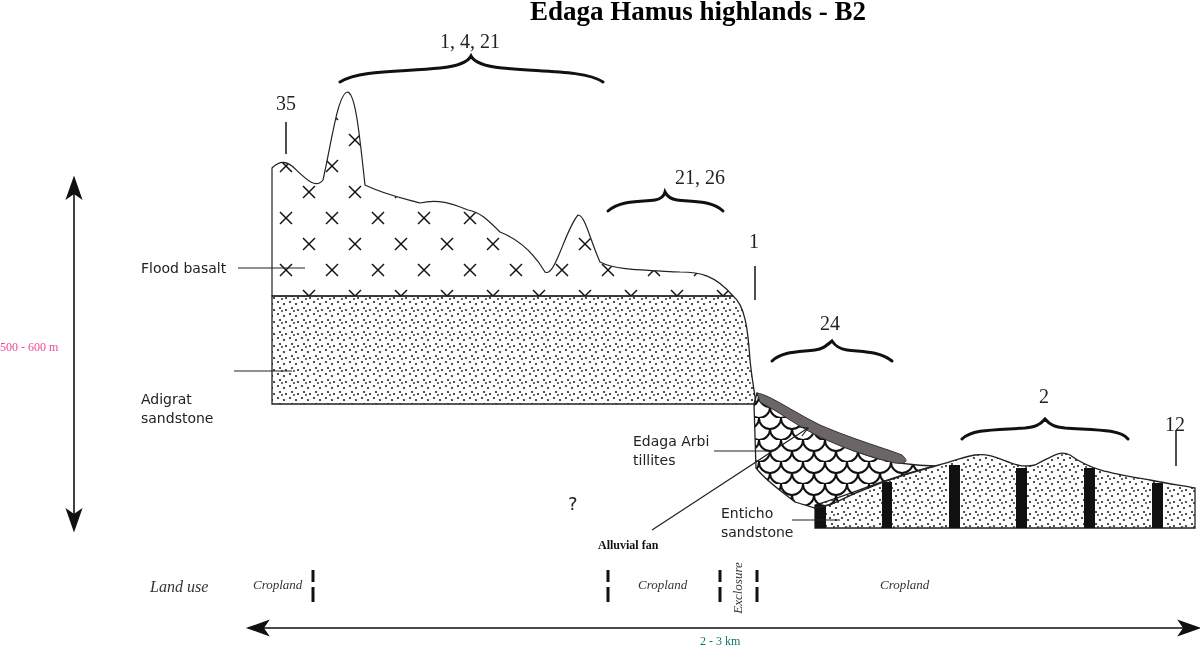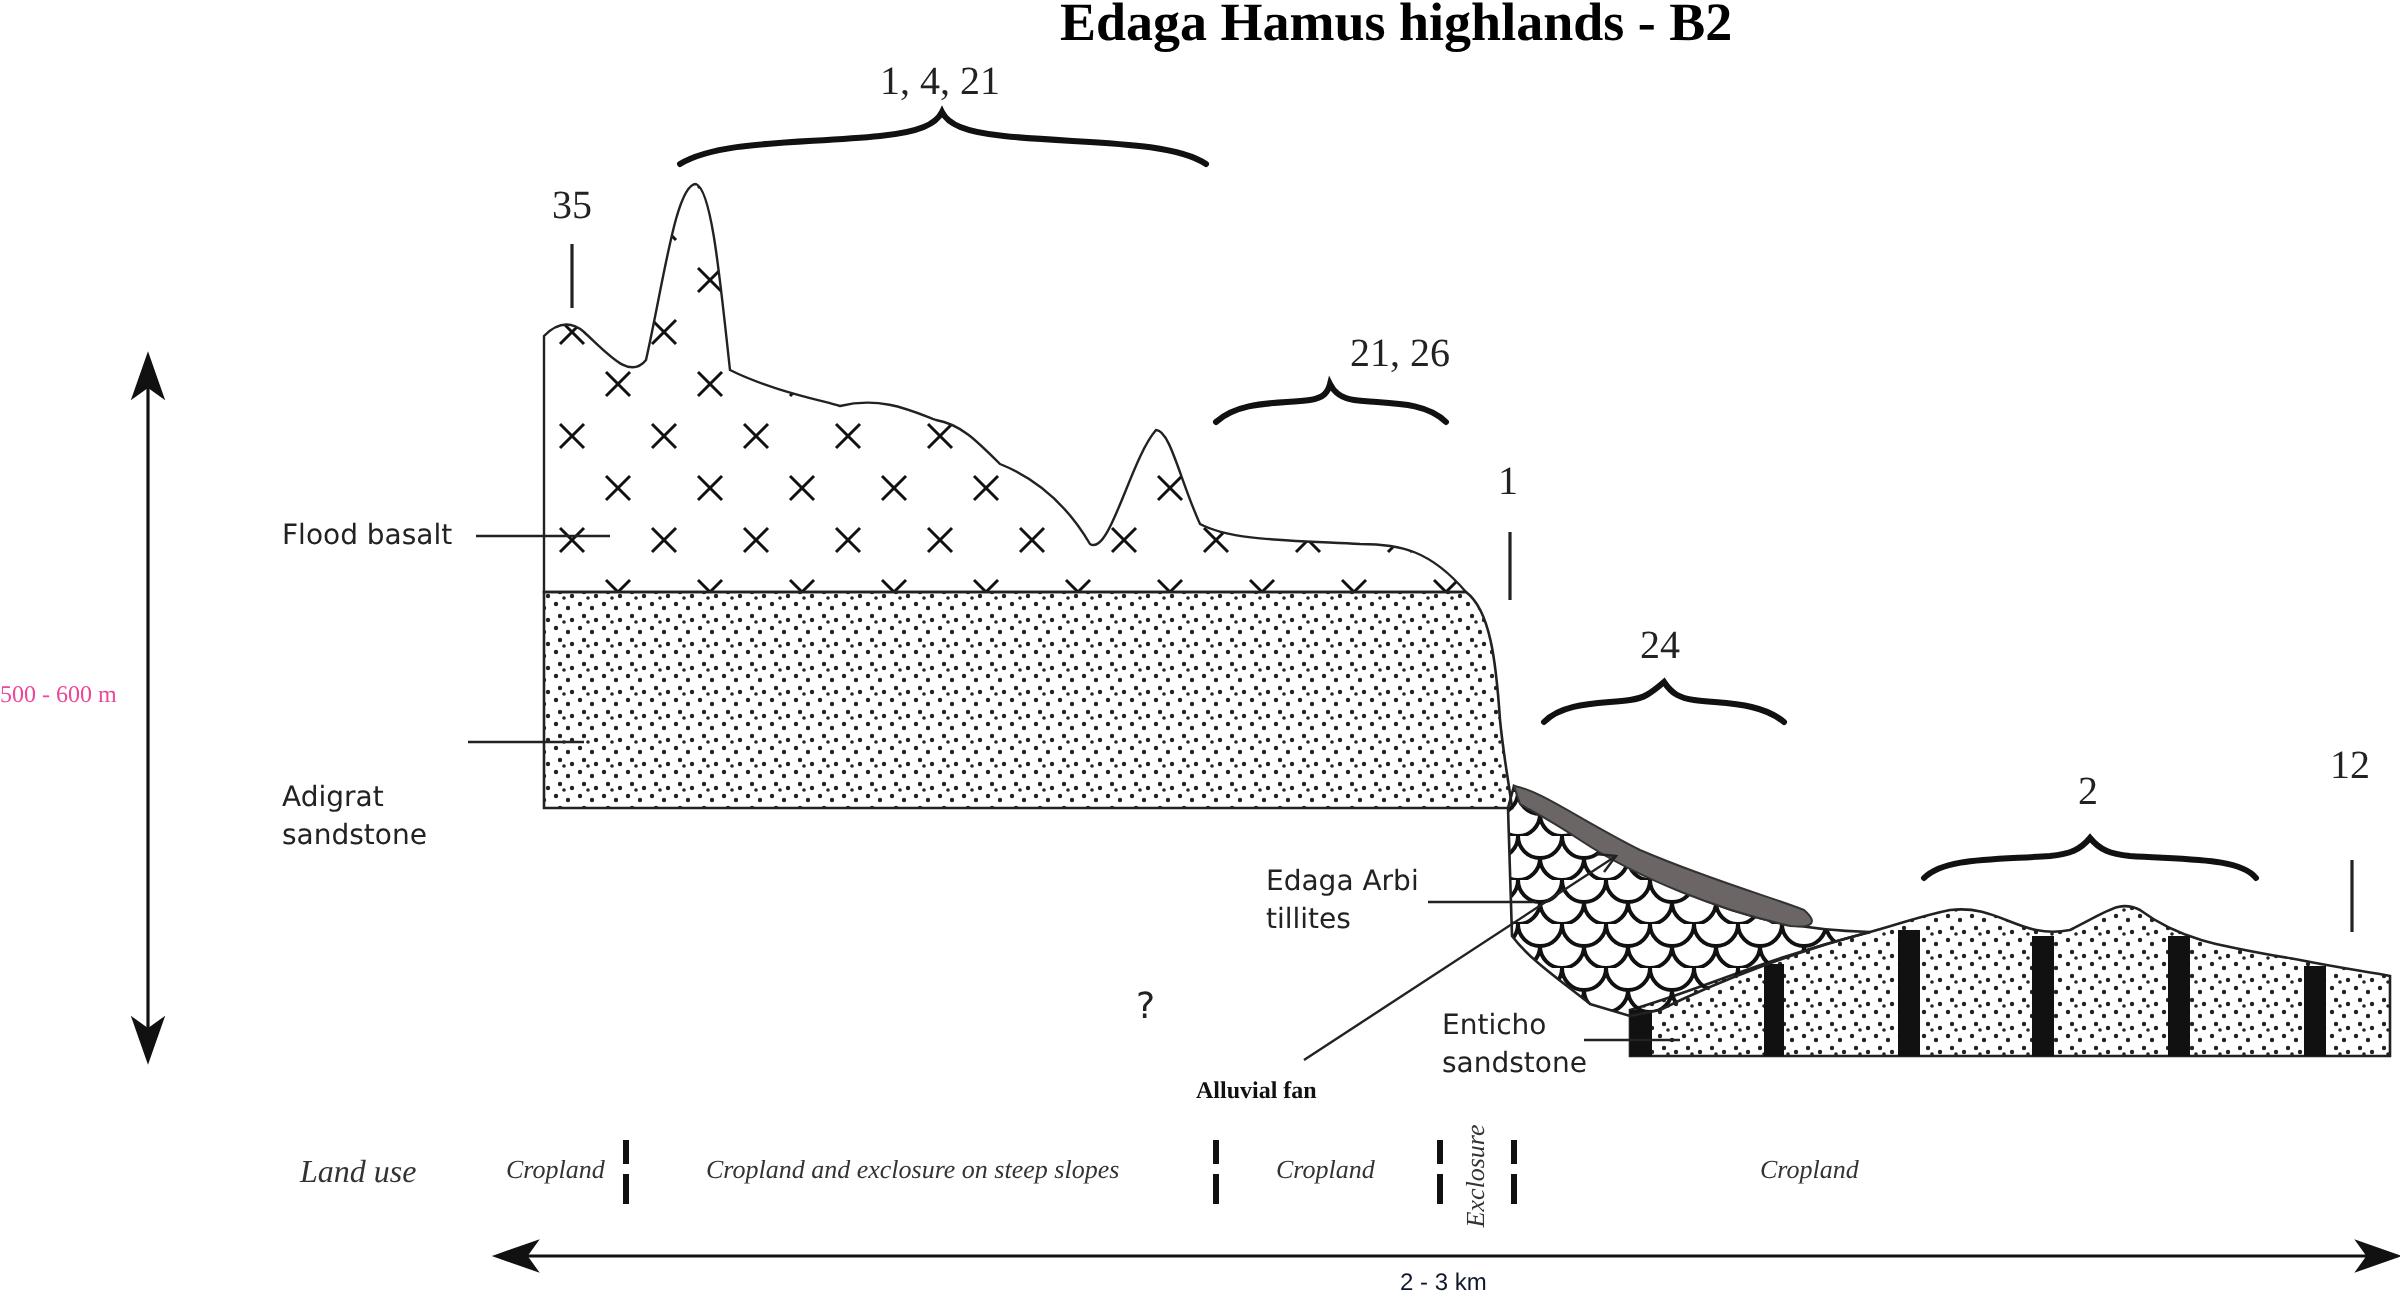--- a/index.html
+++ b/index.html
@@ -119,39 +119,38 @@
 
 <div class="title" style="position:absolute; left:530px; top:-4px; white-space:nowrap;">Edaga Hamus highlands - B2</div>
 
 
 <div class="num" style="left:276px; top:92px;">35</div>
 <div class="num" style="left:440px; top:30px;">1, 4, 21</div>
 <div class="num" style="left:637px; top:166px;margin-left:38px;">21, 26</div>
 <div class="num" style="left:749px; top:230px;">1</div>
 <div class="num" style="left:820px; top:312px;">24</div>
 <div class="num" style="left:1039px; top:385px;">2</div>
-<div class="num" style="left:1165px; top:372px;">12</div>
+<div class="num" style="left:1165px; top:413px;">12</div>
 
 
 <div class="lbl" style="left:568px; top:494px; font-size:18px;">?</div>
 
 
 <div class="lbl" style="left:141px; top:259px;">Flood basalt</div>
 <div class="lbl" style="left:141px; top:354px;margin-top:36px;">Adigrat
 sandstone</div>
 <div class="lbl" style="left:633px; top:432px;">Edaga Arbi
 tillites</div>
 <div class="lbl" style="left:721px; top:504px;">Enticho
 sandstone</div>
 <div style="position:absolute; left:598px; top:538px; font-family:'Liberation Serif', serif; font-weight:bold; font-size:12px; color:#111; white-space:nowrap;">Alluvial fan</div>
 
 
 <div style="position:absolute; left:0px; top:340px; font-family:'Liberation Serif', serif; font-size:12px; color:#ec4899; white-space:nowrap;">500 - 600 m</div>
-<div style="position:absolute; left:700px; top:634px; font-family:Liberation Sans, sans-serif; font-size:12px; color:#0f172a; white-space:nowrap;">2 - 3 km</div>
+<div style="position:absolute; left:700px; top:634px; font-family:Liberation Serif, serif; font-size:12px; color:#0f766e; white-space:nowrap;">2 - 3 km</div>
 
 
 <div class="lu" style="left:150px; top:578px; font-size:16px;">Land use</div>
 <div class="lu" style="left:253px; top:577px;">Cropland</div>
-<div class="lu" style="left:353px; top:577px;">Cropland and exclosure on steep slopes</div>
 <div class="lu" style="left:638px; top:577px;">Cropland</div>
 <div class="lu" style="left:708px; top:580px; transform:rotate(-90deg); transform-origin:center; width:60px; text-align:center;">Exclosure</div>
 <div class="lu" style="left:880px; top:577px;">Cropland</div>
 </div>
 
 </body></html>

